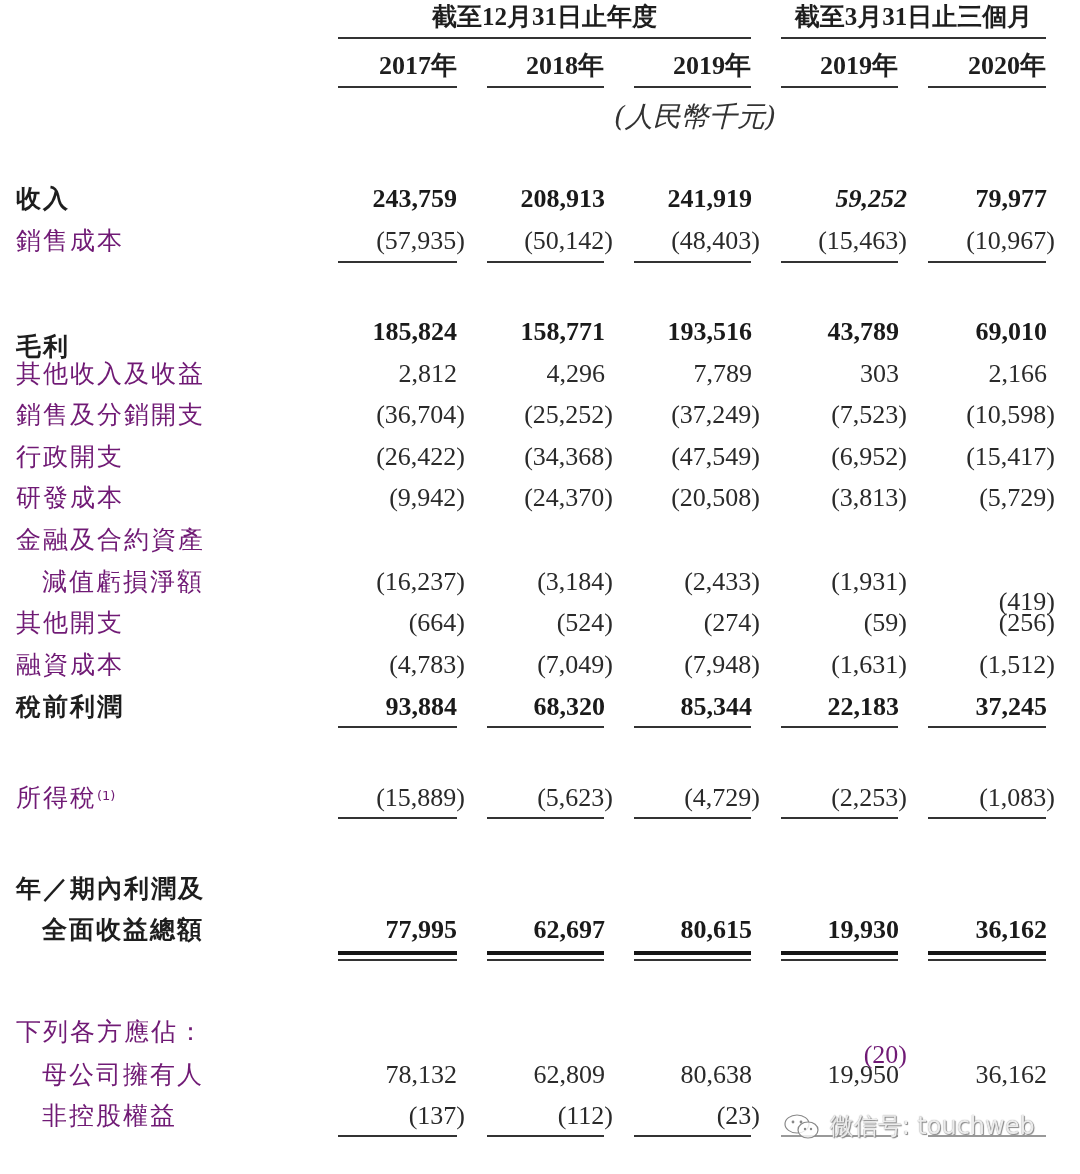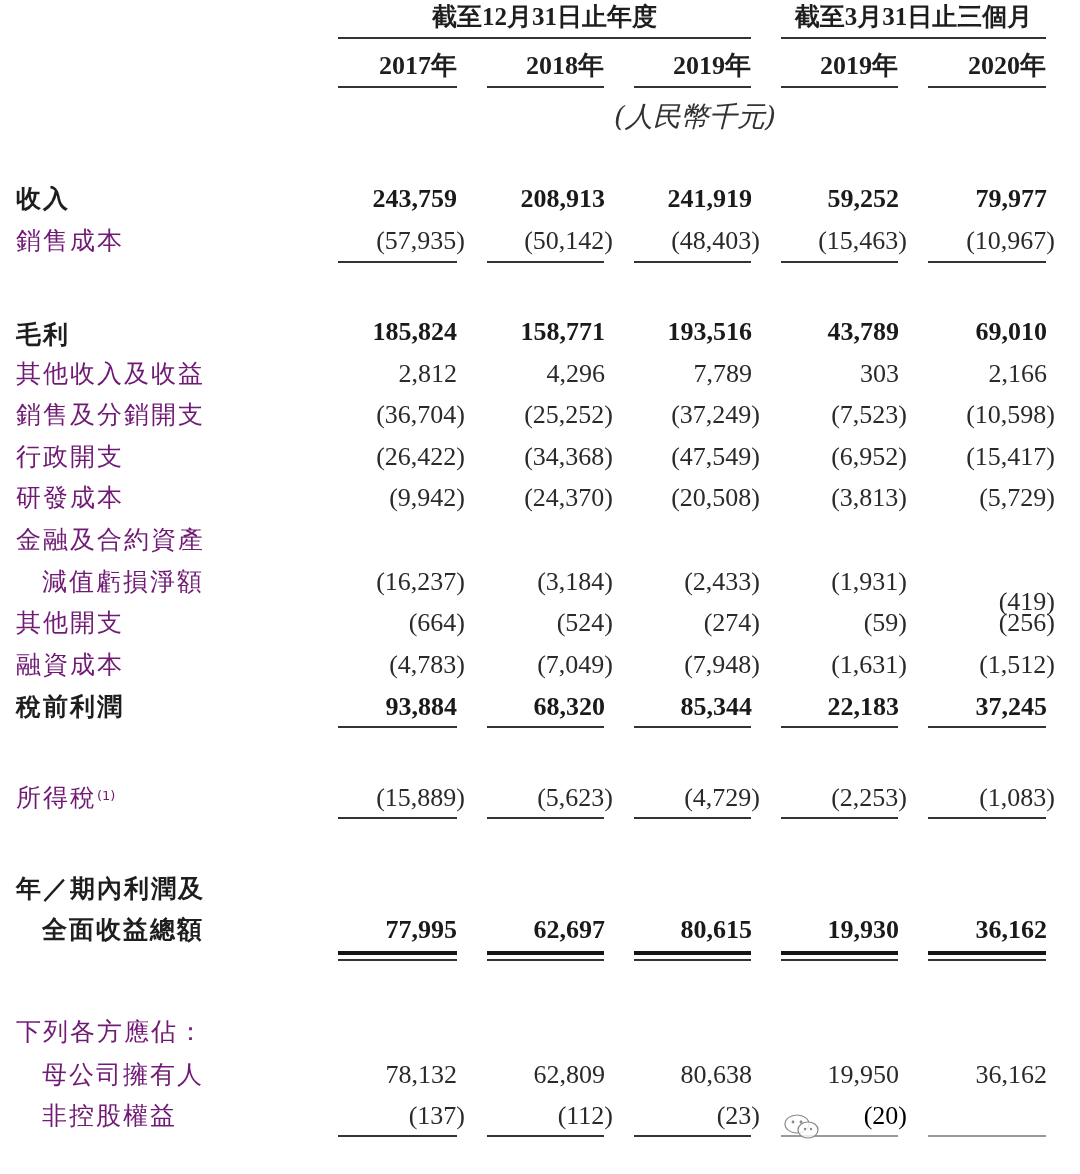--- a/index.html
+++ b/index.html
@@ -64,41 +64,41 @@
 <div class="hline" style="left:338px;width:119px;top:86px;"></div>
 <div class="hline" style="left:487px;width:117px;top:86px;"></div>
 <div class="hline" style="left:634px;width:117px;top:86px;"></div>
 <div class="hline" style="left:781px;width:117px;top:86px;"></div>
 <div class="hline" style="left:928px;width:118px;top:86px;"></div>
 
 <div class="unit">(人民幣千元)</div>
 
 <div class="label bold" style="top:182px;">收入</div>
 <div class="label" style="top:224px;">銷售成本</div>
-<div class="label bold" style="top:318px;">毛利</div>
+<div class="label bold" style="top:330px;">毛利</div>
 <div class="label" style="top:357px;">其他收入及收益</div>
 <div class="label" style="top:398px;">銷售及分銷開支</div>
 <div class="label" style="top:440px;">行政開支</div>
 <div class="label" style="top:481px;">研發成本</div>
 <div class="label" style="top:523px;">金融及合約資產</div>
 <div class="label indent" style="top:565px;">減值虧損淨額</div>
 <div class="label" style="top:606px;">其他開支</div>
 <div class="label" style="top:648px;">融資成本</div>
 <div class="label bold" style="top:690px;">稅前利潤</div>
 <div class="label" style="top:781px;"><span>所得稅</span><sup>(1)</sup></div>
 <div class="label bold" style="top:872px;">年／期內利潤及</div>
 <div class="label bold indent" style="top:913px;">全面收益總額</div>
 <div class="label" style="top:1015px;">下列各方應佔：</div>
 <div class="label indent" style="top:1058px;">母公司擁有人</div>
 <div class="label indent" style="top:1099px;">非控股權益</div>
 
 <div class="num bold" style="top:182px;right:623px;">243,759</div>
 <div class="num bold" style="top:182px;right:475px;">208,913</div>
 <div class="num bold" style="top:182px;right:328px;">241,919</div>
-<div class="num bold" style="top:182px;right:181px;">59,252</div>
+<div class="num bold" style="top:182px;right:173px;font-style:italic;">59,252</div>
 <div class="num bold" style="top:182px;right:33px;">79,977</div>
 
 <div class="num" style="top:224px;right:615px;">(57,935)</div>
 <div class="num" style="top:224px;right:467px;">(50,142)</div>
 <div class="num" style="top:224px;right:320px;">(48,403)</div>
 <div class="num" style="top:224px;right:173px;">(15,463)</div>
 <div class="num" style="top:224px;right:25px;">(10,967)</div>
 <div class="hline" style="left:338px;width:119px;top:261px;"></div>
 <div class="hline" style="left:487px;width:117px;top:261px;"></div>
 <div class="hline" style="left:634px;width:117px;top:261px;"></div>
@@ -194,31 +194,32 @@
 
 <div class="num" style="top:1058px;right:623px;">78,132</div>
 <div class="num" style="top:1058px;right:475px;">62,809</div>
 <div class="num" style="top:1058px;right:328px;">80,638</div>
 <div class="num" style="top:1058px;right:181px;">19,950</div>
 <div class="num" style="top:1058px;right:33px;">36,162</div>
 
 <div class="num" style="top:1099px;right:615px;">(137)</div>
 <div class="num" style="top:1099px;right:467px;">(112)</div>
 <div class="num" style="top:1099px;right:320px;">(23)</div>
-<div class="num" style="top:1099px;right:173px;color:#000000;">(20)</div>
+<div class="num" style="top:1038px;right:173px;color:#701a75;">(20)</div>
 <div class="hline" style="left:338px;width:119px;top:1135px;"></div>
 <div class="hline" style="left:487px;width:117px;top:1135px;"></div>
 <div class="hline" style="left:634px;width:117px;top:1135px;"></div>
 <div class="hline" style="left:781px;width:117px;top:1135px;background:#999;"></div>
 <div class="hline" style="left:928px;width:118px;top:1135px;background:#999;"></div>
 
 <div class="watermark">
   <span class="wm-icon">
     <svg width="40" height="30" viewBox="0 0 40 30">
       <ellipse cx="15" cy="12" rx="12" ry="9" fill="rgba(255,255,255,0.8)" stroke="#888" stroke-width="1.2"></ellipse>
       <ellipse cx="26" cy="18" rx="10" ry="8" fill="rgba(255,255,255,0.8)" stroke="#888" stroke-width="1.2"></ellipse>
       <circle cx="11" cy="10" r="1.4" fill="#888"></circle>
       <circle cx="19" cy="10" r="1.4" fill="#888"></circle>
       <circle cx="23" cy="17" r="1.2" fill="#888"></circle>
       <circle cx="29" cy="17" r="1.2" fill="#888"></circle>
     </svg>
   </span>
+  <span>微信号: touchweb</span>
 </div>
 
 </body></html>

